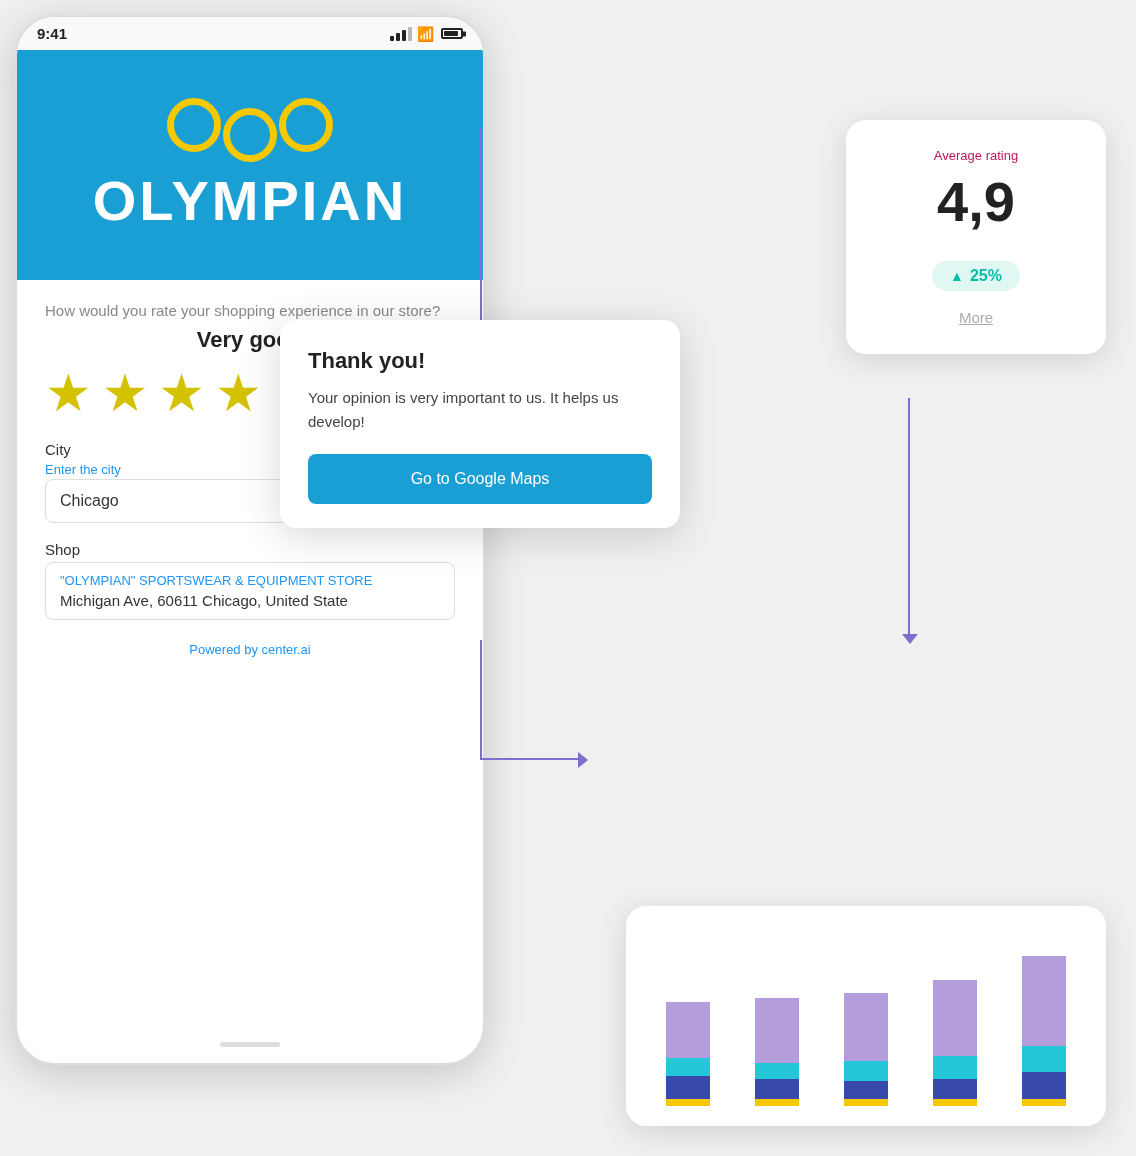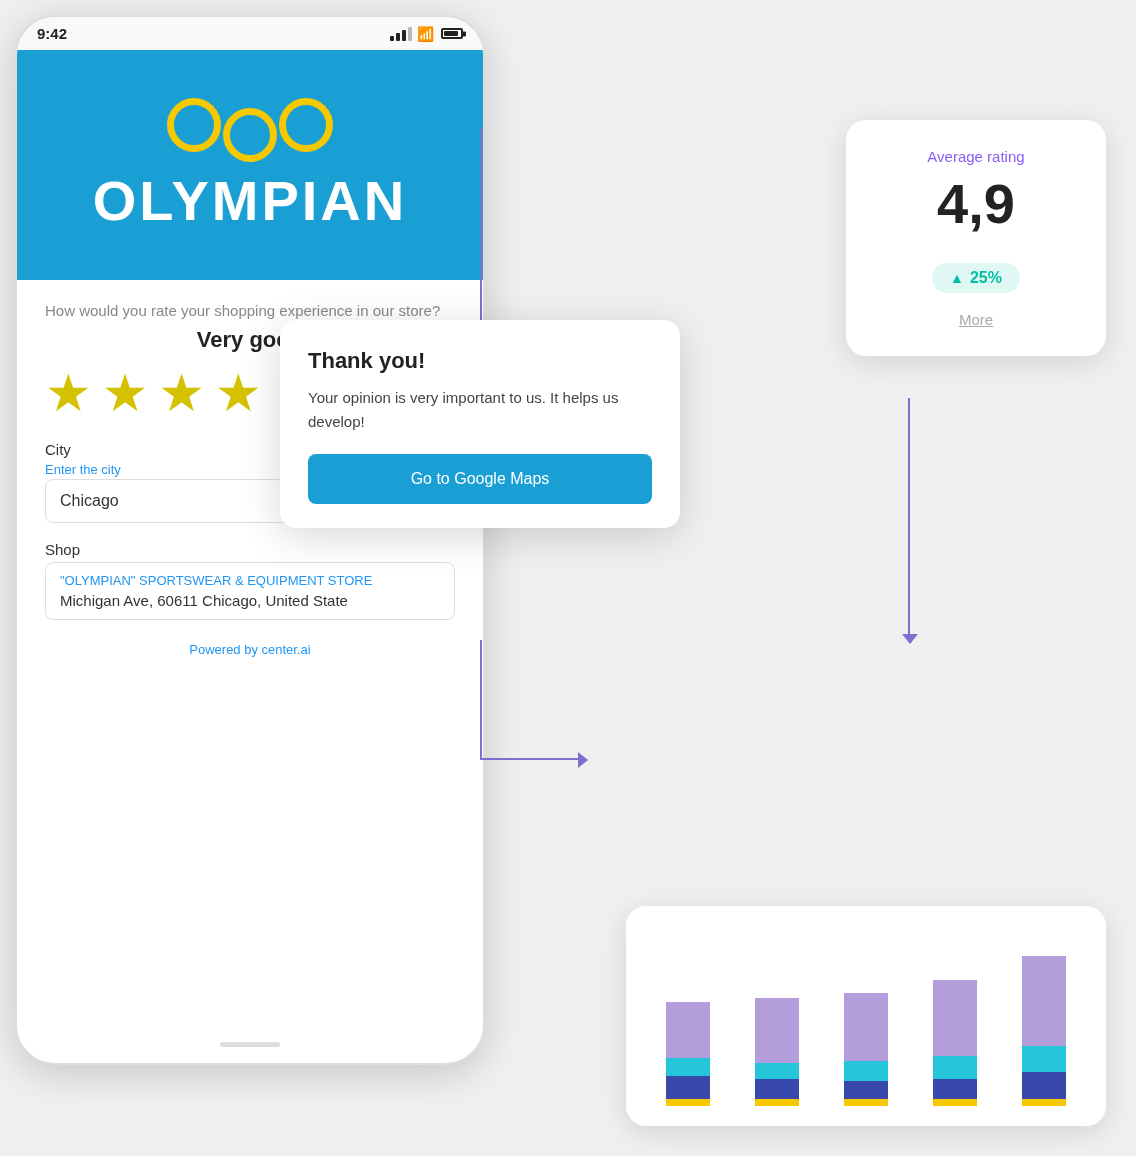--- a/index.html
+++ b/index.html
@@ -277,22 +277,22 @@
       right: 30px;
       width: 260px;
       background: #fff;
       border-radius: 20px;
       padding: 28px 24px;
       box-shadow: 0 6px 30px rgba(0,0,0,0.13);
       text-align: center;
       z-index: 10;
     }
     .avg-rating-label {
-      font-size: 15px;
-      color: #8b5cf6;
+      font-size: 13px;
+      color: #be185d;
       margin-bottom: 8px;
     }
     .avg-rating-number {
       font-size: 56px;
       font-weight: 800;
       color: #222;
       line-height: 1.1;
       margin-bottom: 28px;
     }
     .rating-badge {
@@ -381,21 +381,21 @@
   <rect x="482" y="758" width="100" height="2" fill="#7c6fcd"></rect>
   <polygon points="578,752 588,760 578,768" fill="#7c6fcd"></polygon>
 
   <rect x="908" y="398" width="2" height="240" fill="#7c6fcd"></rect>
   <polygon points="902,634 910,644 918,634" fill="#7c6fcd"></polygon>
 </svg>
 
 <div class="phone-mockup">
 
   <div class="status-bar">
-    <span class="status-time">9:42</span>
+    <span class="status-time">9:41</span>
     <div class="status-icons">
       <div class="signal-bars">
         <span></span>
           <span></span>
           <span></span>
           <span></span>
       </div>
       <span class="wifi-icon">📶</span>
       <span class="battery-icon"></span>
     </div>

